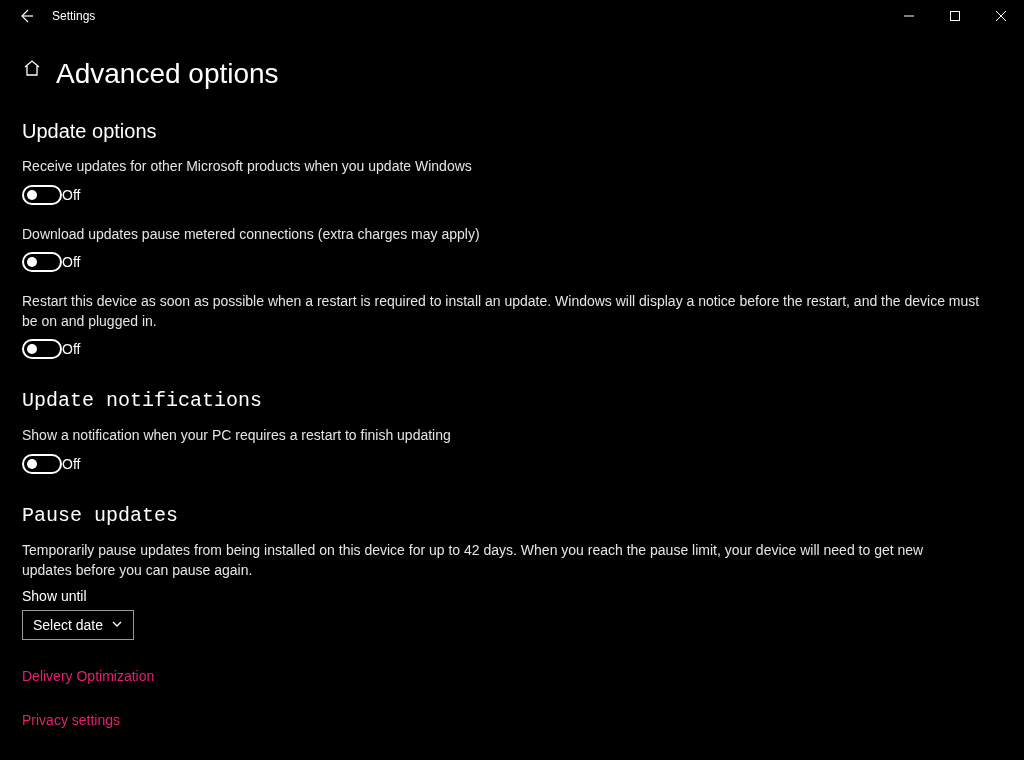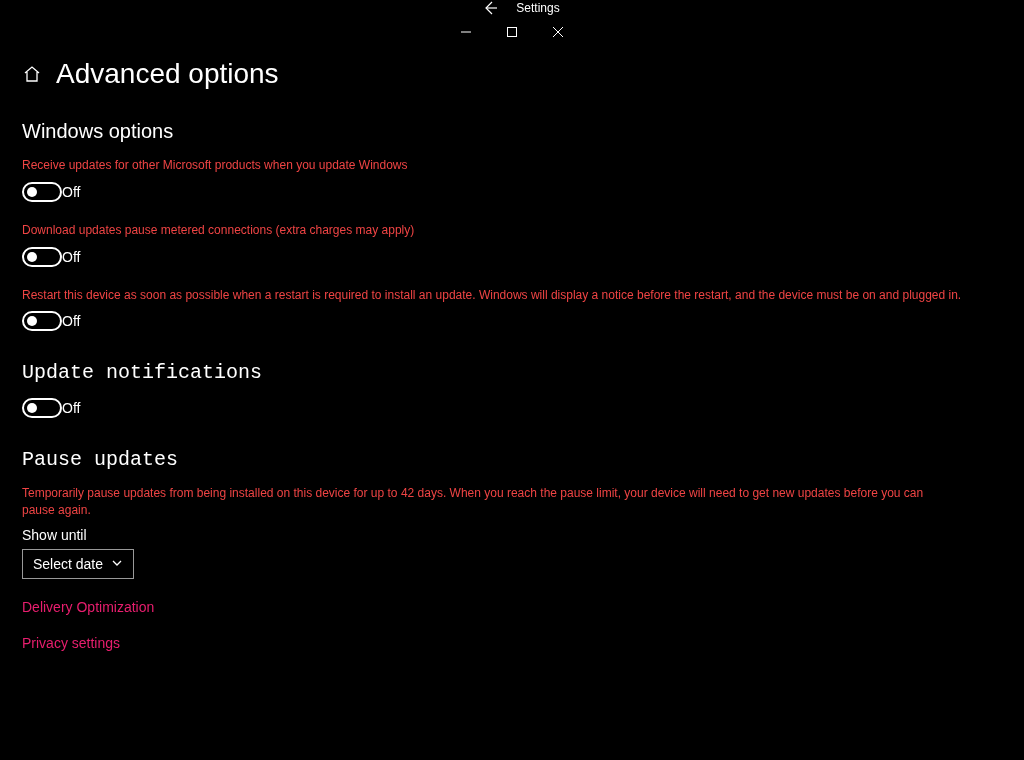--- a/index.html
+++ b/index.html
@@ -10,21 +10,20 @@
       width: 1024px;
       height: 760px;
       overflow: hidden;
       font-size: 14px;
     }
     .titlebar {
       height: 32px;
       display: flex;
       align-items: center;
       justify-content: space-between;
-      flex-direction: column;
     }
     .titlebar-left {
       display: flex;
       align-items: center;
       gap: 18px;
       padding-left: 18px;
     }
     .back-arrow {
       width: 16px; height: 16px;
       display: flex; align-items: center; justify-content: center;
@@ -46,21 +45,21 @@
       align-items: center;
       justify-content: center;
       cursor: pointer;
     }
     .win-btn svg { stroke: #fff; fill: none; }
     .content {
       padding: 20px 22px 0 22px;
     }
     .page-header {
       display: flex;
-      align-items: center;
+      align-items: flex-start;
       gap: 14px;
       margin-top: 6px;
       margin-bottom: 30px;
     }
     .home-icon {
       width: 20px; height: 20px;
       display: flex; align-items: center; justify-content: center;
       cursor: pointer;
     }
     .home-icon svg { stroke: #fff; fill: none; }
@@ -71,22 +70,22 @@
     }
     .section-title {
       font-size: 20px;
       font-weight: 400;
       margin-bottom: 14px;
     }
     .setting {
       margin-bottom: 20px;
     }
     .setting-label {
-      font-size: 12px;
-      color: #ef4444;
+      font-size: 14px;
+      color: #e5e5e5;
       margin-bottom: 8px;
       line-height: 1.4;
       max-width: 970px;
     }
     .toggle-row {
       display: flex;
       align-items: center;
     }
     .toggle {
       width: 40px;
@@ -126,21 +125,21 @@
       cursor: pointer;
       font-size: 14px;
       min-width: 100px;
       justify-content: space-between;
     }
     .combo svg { stroke: #fff; fill: none; }
     .link {
       display: block;
       color: #e81e6e;
       font-size: 14px;
-      margin-top: 20px;
+      margin-top: 28px;
       cursor: pointer;
       width: fit-content;
     }
   </style>
 </head>
 <body>
 
 <div class="titlebar">
   <div class="titlebar-left">
     <div class="back-arrow">
@@ -173,21 +172,21 @@
 <div class="content">
   <div class="page-header">
     <div class="home-icon">
       <svg width="18" height="18" viewBox="0 0 18 18">
           <path d="M2 8 L9 2 L16 8 M4 7 V16 H14 V7" stroke-width="1.3"></path>
         </svg>
     </div>
     <div class="page-title">Advanced options</div>
   </div>
 
-  <div class="section-title">Windows options</div>
+  <div class="section-title">Update options</div>
 
   <div class="setting">
     <div class="setting-label">Receive updates for other Microsoft products when you update Windows</div>
     <div class="toggle-row">
       <div class="toggle"></div>
       <div class="toggle-state">Off</div>
     </div>
   </div>
 
   <div class="setting">
@@ -202,20 +201,21 @@
     <div class="setting-label">Restart this device as soon as possible when a restart is required to install an update. Windows will display a notice before the restart, and the device must be on and plugged in.</div>
     <div class="toggle-row">
       <div class="toggle"></div>
       <div class="toggle-state">Off</div>
     </div>
   </div>
 
   <div class="section-title section-gap">Update notifications</div>
 
   <div class="setting">
+    <div class="setting-label">Show a notification when your PC requires a restart to finish updating</div>
     <div class="toggle-row">
       <div class="toggle"></div>
       <div class="toggle-state">Off</div>
     </div>
   </div>
 
   <div class="section-title section-gap">Pause updates</div>
   <div class="setting-label" style="max-width:920px">Temporarily pause updates from being installed on this device for up to 42 days. When you reach the pause limit, your device will need to get new updates before you can pause again.</div>
   <div class="pause-label" style="margin-top:8px">Show until</div>
   <div class="combo">

